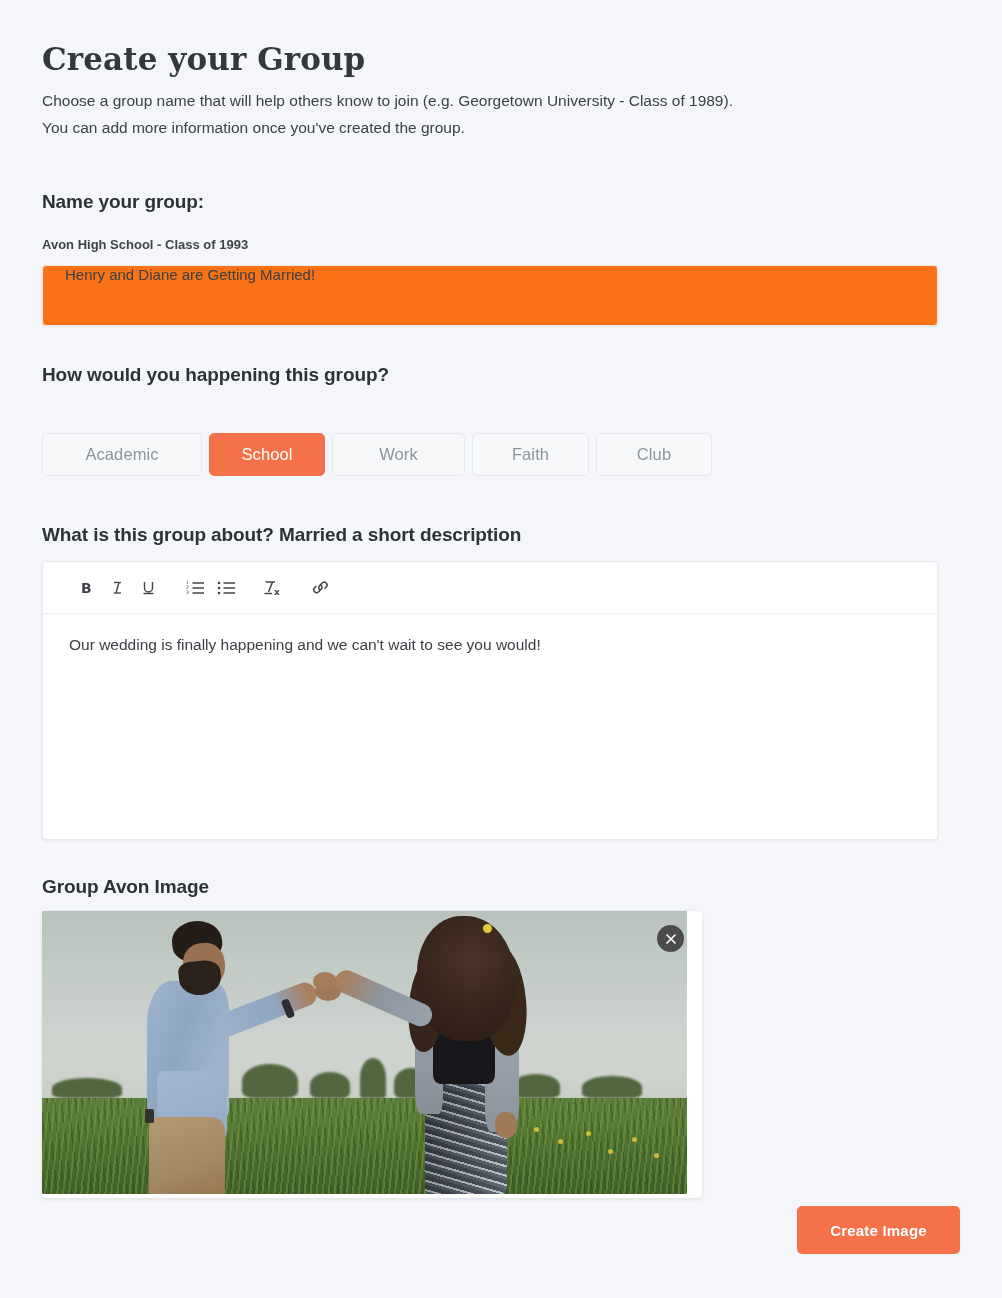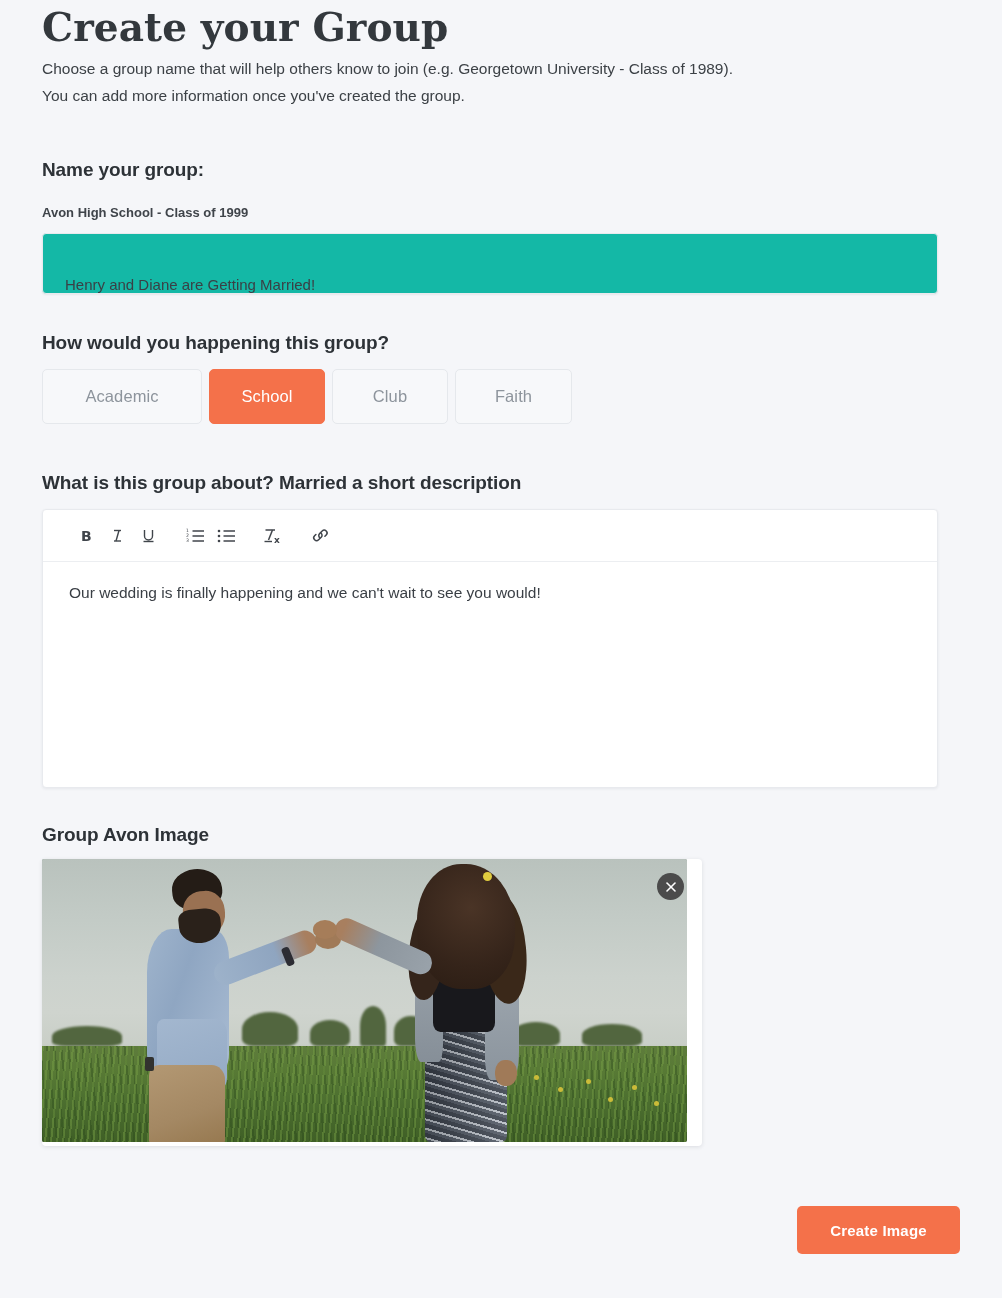--- a/index.html
+++ b/index.html
@@ -19,26 +19,26 @@
   .page {
     position: relative;
     width: 1002px;
     height: 1298px;
     padding: 0 42px;
   }
 
   
   .page-title {
     font-family: "DejaVu Serif", "Liberation Serif", serif;
-    font-size: 39px;
+    font-size: 31px;
     font-weight: 700;
     color: #33383d;
     letter-spacing: 0.1px;
     margin: 0;
-    padding-top: 7px;
+    padding-top: 39px;
     line-height: 40px;
   }
   .page-desc {
     font-size: 15.5px;
     line-height: 27px;
     color: #3c4146;
     margin: 8px 0 0 0;
   }
   .page-desc span { display: block; }
 
@@ -59,50 +59,51 @@
   }
 
   
   .name-block { margin-top: 50px; }
   .name-block .sub-label { margin-top: 24px; }
 
   .text-input {
     margin-top: 13px;
     width: 896px;
     height: 61px;
-    background: #14b8a6;
+    background: #f97316;
     border: 1px solid #e8eaee;
     border-radius: 4px;
     box-shadow: 0 1px 2px rgba(30,40,60,0.07);
     display: flex;
-    align-items: flex-end;
+    align-items: flex-start;
     padding: 0 22px;
     font-size: 15px;
     color: #3a3f45;
   }
 
   
   .classify-block { margin-top: 38px; }
   .chip-row {
     margin-top: 15px;
     display: flex;
     gap: 7px;
   }
   .chip {
-    height: 55px;
+    height: 43px;
     border-radius: 5px;
     display: flex;
     align-items: center;
     justify-content: center;
     font-size: 16.5px;
     padding: 0 28px;
     background: #f7f8fa;
     border: 1px solid #e5e8ec;
     color: #8d949c;
     letter-spacing: 0.1px;
+    margin-top: 32px;
   }
   .chip.selected {
     background: #f4714a;
     border-color: #f4714a;
     color: #ffffff;
   }
   .chip.w-academic { width: 160px; }
   .chip.w-family   { width: 116px; }
   .chip.w-work     { width: 133px; }
   .chip.w-club     { width: 116px; }
@@ -280,40 +281,43 @@
 
   <h1 class="page-title">Create your Group</h1>
 
   <p class="page-desc">
     <span>Choose a group name that will help others know to join (e.g. Georgetown University - Class of 1989).</span>
     <span>You can add more information once you've created the group.</span>
   </p>
 
   <div class="name-block">
     <h2 class="section-heading">Name your group:</h2>
-    <p class="sub-label">Avon High School - Class of 1999</p>
+    <p class="sub-label">Avon High School - Class of 1993</p>
     <div class="text-input">
       <span>Henry and Diane are Getting Married!</span>
     </div>
   </div>
 
   <div class="classify-block">
     <h2 class="section-heading">How would you happening this group?</h2>
     <div class="chip-row">
       <div class="chip w-academic">
         <span>Academic</span>
       </div>
       <div class="chip selected w-family">
         <span>School</span>
       </div>
+      <div class="chip w-work">
+        <span>Work</span>
+      </div>
+      <div class="chip w-faith">
+        <span>Faith</span>
+      </div>
       <div class="chip w-club">
         <span>Club</span>
-      </div>
-      <div class="chip w-faith">
-        <span>Faith</span>
       </div>
     </div>
   </div>
 
   <div class="desc-block">
     <h2 class="section-heading">What is this group about? Married a short description</h2>
     <div class="editor">
       <div class="editor-toolbar">
 
         <div class="tool-btn">

